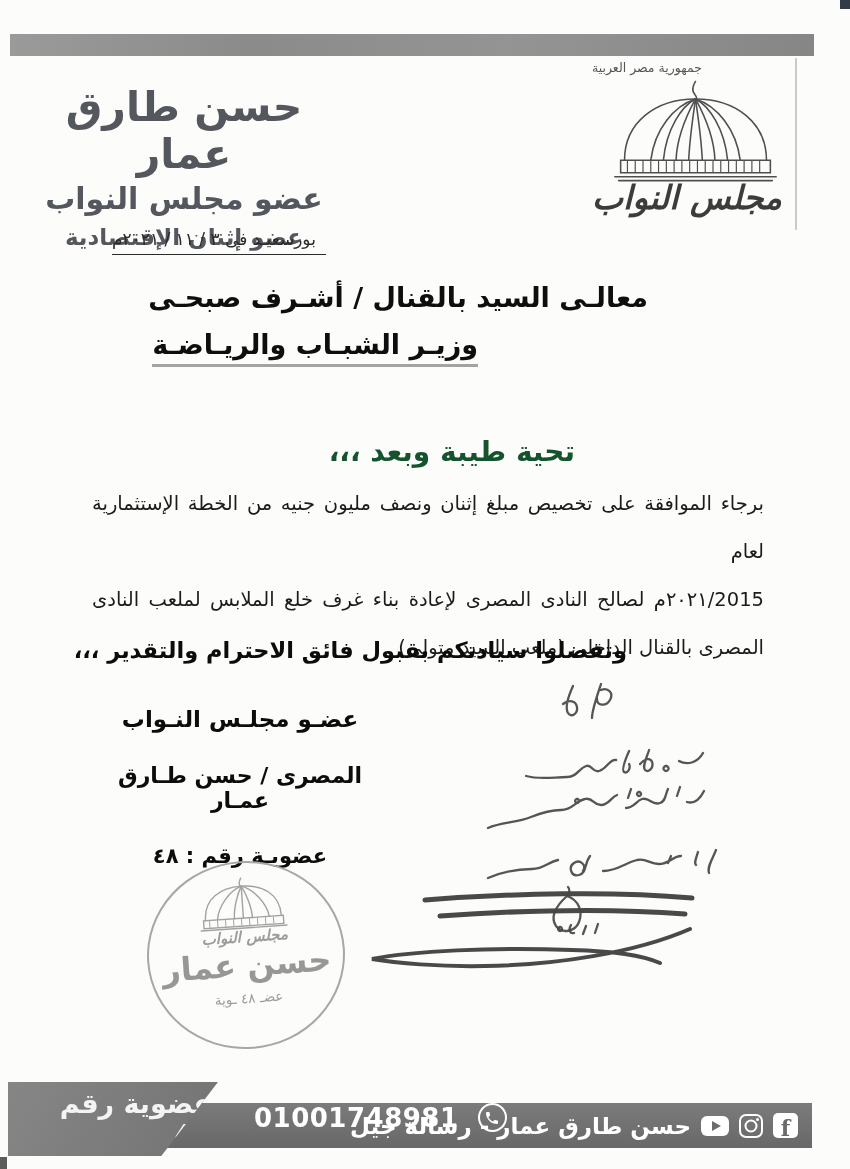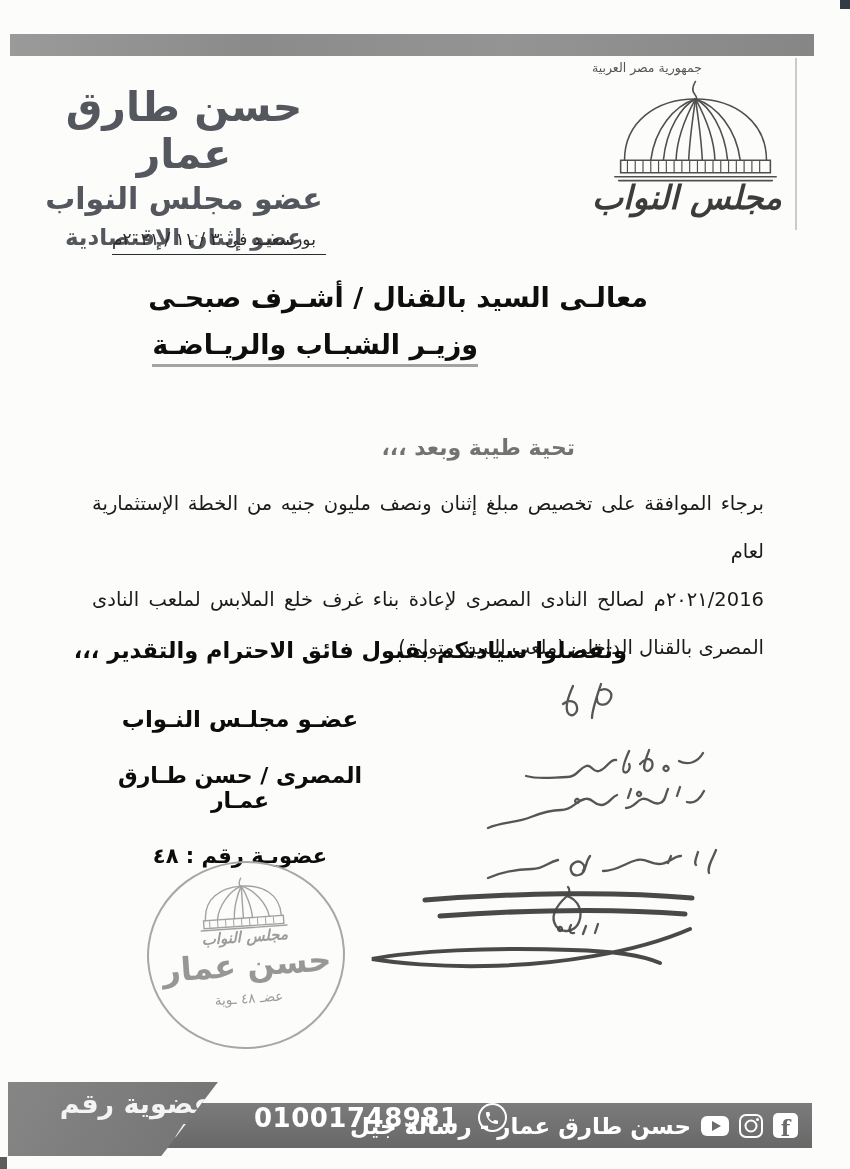--- a/index.html
+++ b/index.html
@@ -23,21 +23,21 @@
   .emblem{position:absolute;left:592px;top:60px;width:206px;text-align:left;}
   .emblem-country{font-size:12.5px;color:#555;direction:rtl;}
   .emblem svg{display:block;margin:3px auto 0;}
   .emblem-name{font-size:33px;font-weight:bold;font-style:italic;color:#3c3c3c;margin-top:-8px;direction:rtl;}
   
   .date-line{position:absolute;left:112px;top:229px;width:214px;direction:rtl;text-align:left;
     font-size:17px;color:#2b2b2b;padding-bottom:5px;border-bottom:1.5px solid #2b2b2b;}
   .addr1{position:absolute;right:202px;top:282px;font-size:27px;font-weight:bold;color:#0e0e0e;direction:rtl;}
   .addr2{position:absolute;right:372px;top:329px;font-size:27px;font-weight:bold;color:#0e0e0e;direction:rtl;
     padding-bottom:4px;border-bottom:3px solid #a3a3a3;}
-  .greeting{position:absolute;right:275px;top:435px;font-size:22px;font-weight:bold;color:#737373;direction:rtl;}
+  .greeting{position:absolute;right:275px;top:435px;font-size:28px;font-weight:bold;color:#14532d;direction:rtl;}
   .body-text{position:absolute;right:86px;top:480px;width:672px;direction:rtl;font-size:19.5px;
     color:#1b1b1b;line-height:48px;}
   .body-line{text-align:justify;text-align-last:justify;}
   .body-line.last{text-align:right;text-align-last:right;}
   .closing{position:absolute;right:223px;top:637px;font-size:22.5px;font-weight:bold;color:#0c0c0c;direction:rtl;}
   
   .sig-block{position:absolute;left:92px;top:706px;width:296px;text-align:center;direction:rtl;
     color:#0c0c0c;font-weight:bold;}
   .sig1{font-size:23px;}
   .sig2{font-size:22px;margin-top:31px;}
@@ -120,21 +120,21 @@
 
   <div class="date-line">بورسعيـد فى ٣ / ١١ / ٢٠٢١م</div>
 
   <div class="addr1">معالـى السيد بالقنال / أشـرف صبحـى</div>
   <div class="addr2">وزيـر الشبـاب والريـاضـة</div>
 
   <div class="greeting">تحية طيبة وبعد ،،،</div>
 
   <div class="body-text">
     <div class="body-line">برجاء الموافقة على تخصيص مبلغ إثنان ونصف مليون جنيه من الخطة الإستثمارية لعام</div>
-    <div class="body-line">2016/٢٠٢١م لصالح النادى المصرى لإعادة بناء غرف خلع الملابس لملعب النادى</div>
+    <div class="body-line">2015/٢٠٢١م لصالح النادى المصرى لإعادة بناء غرف خلع الملابس لملعب النادى</div>
     <div class="body-line last">المصرى بالقنال الداخلى (ملعب السيد متولى) .</div>
   </div>
 
   <div class="closing">وتفضلوا سيادتكم بقبول فائق الاحترام والتقدير ،،،</div>
 
   <div class="sig-block">
     <div class="sig1">عضـو مجلـس النـواب</div>
     <div class="sig2">المصرى / حسن طـارق عمـار</div>
     <div class="sig3">عضويـة رقم : ٤٨</div>
   </div>

